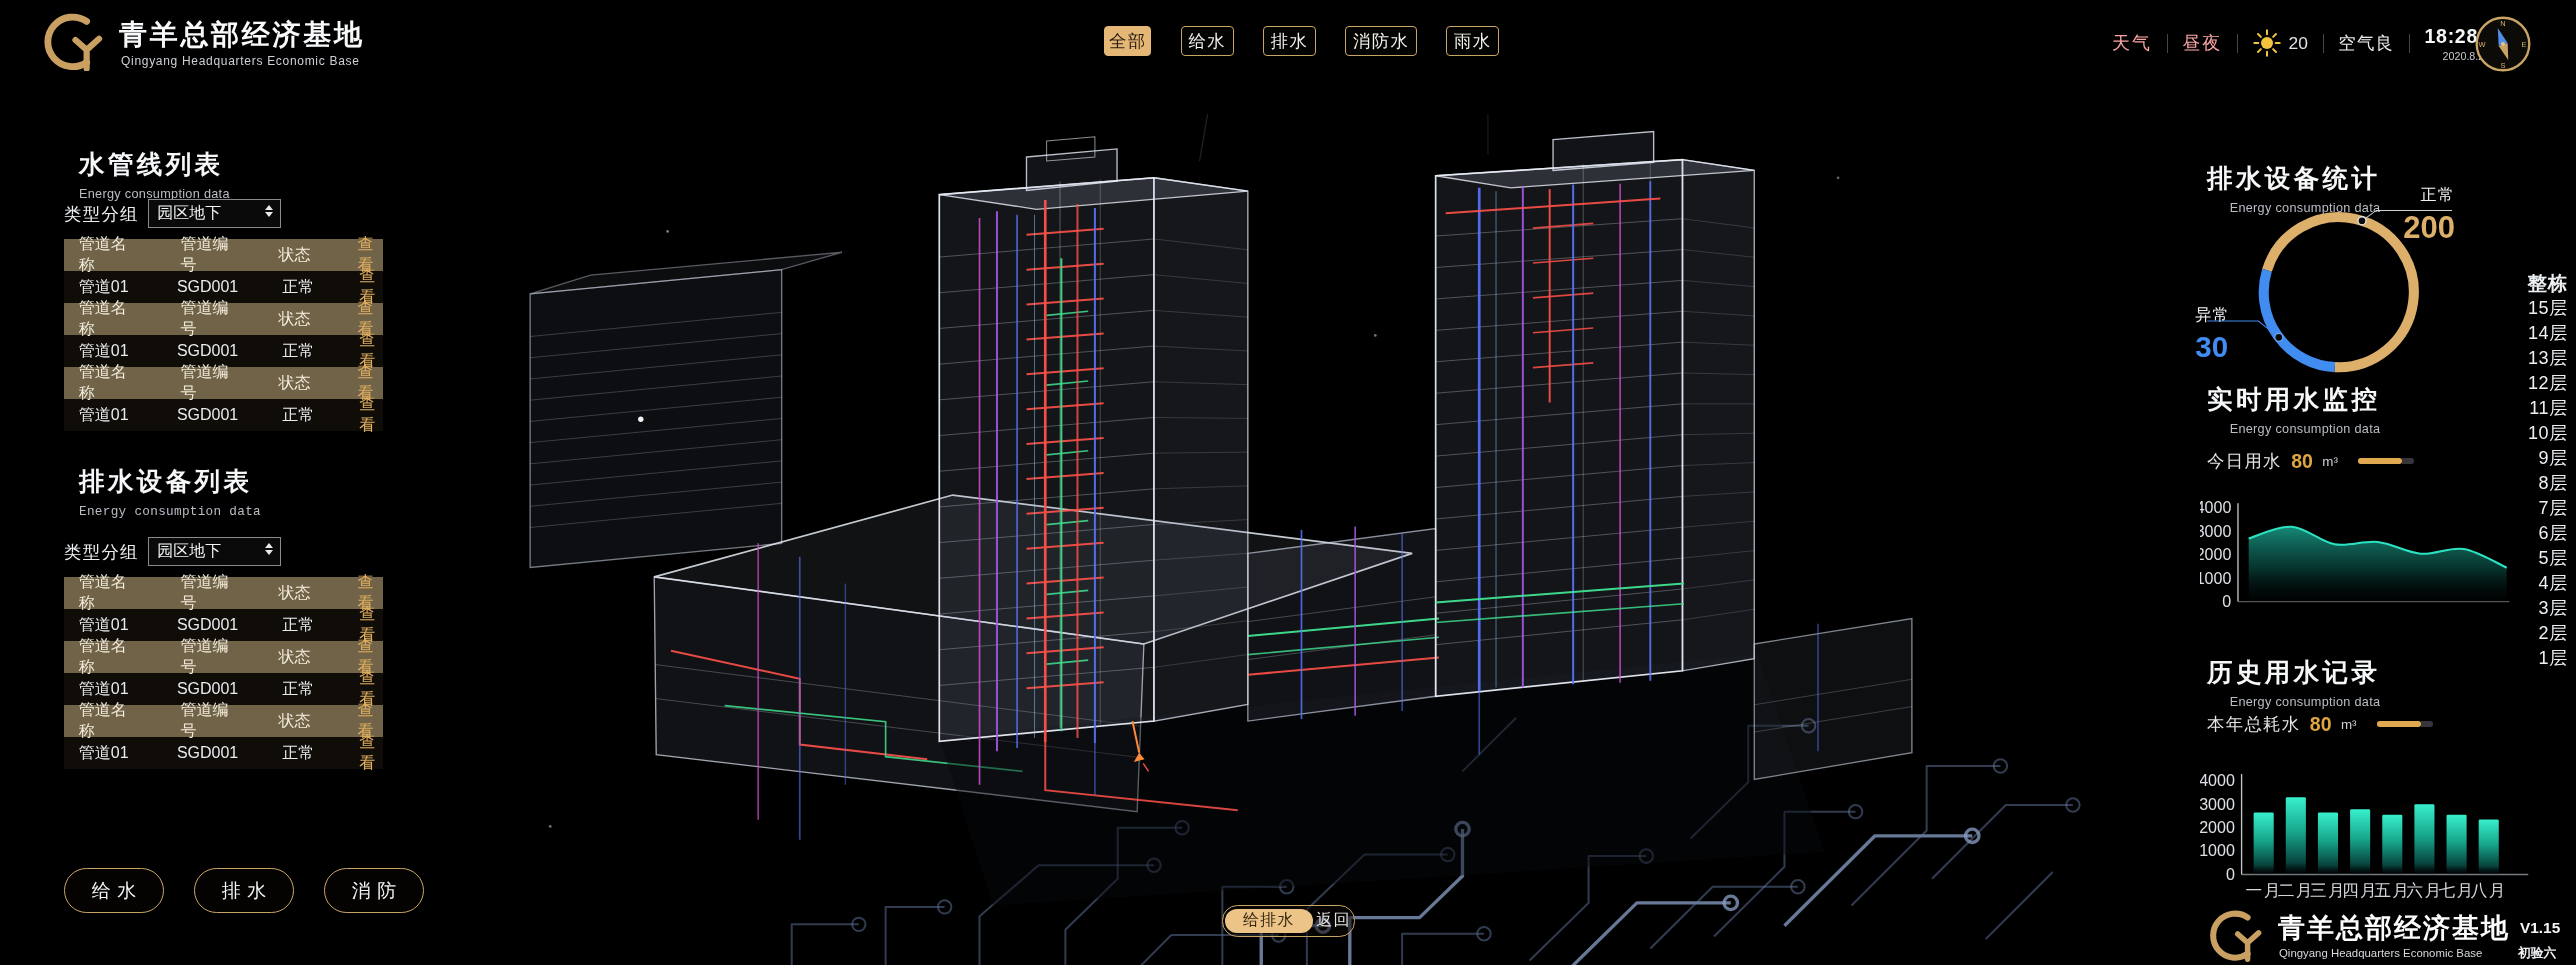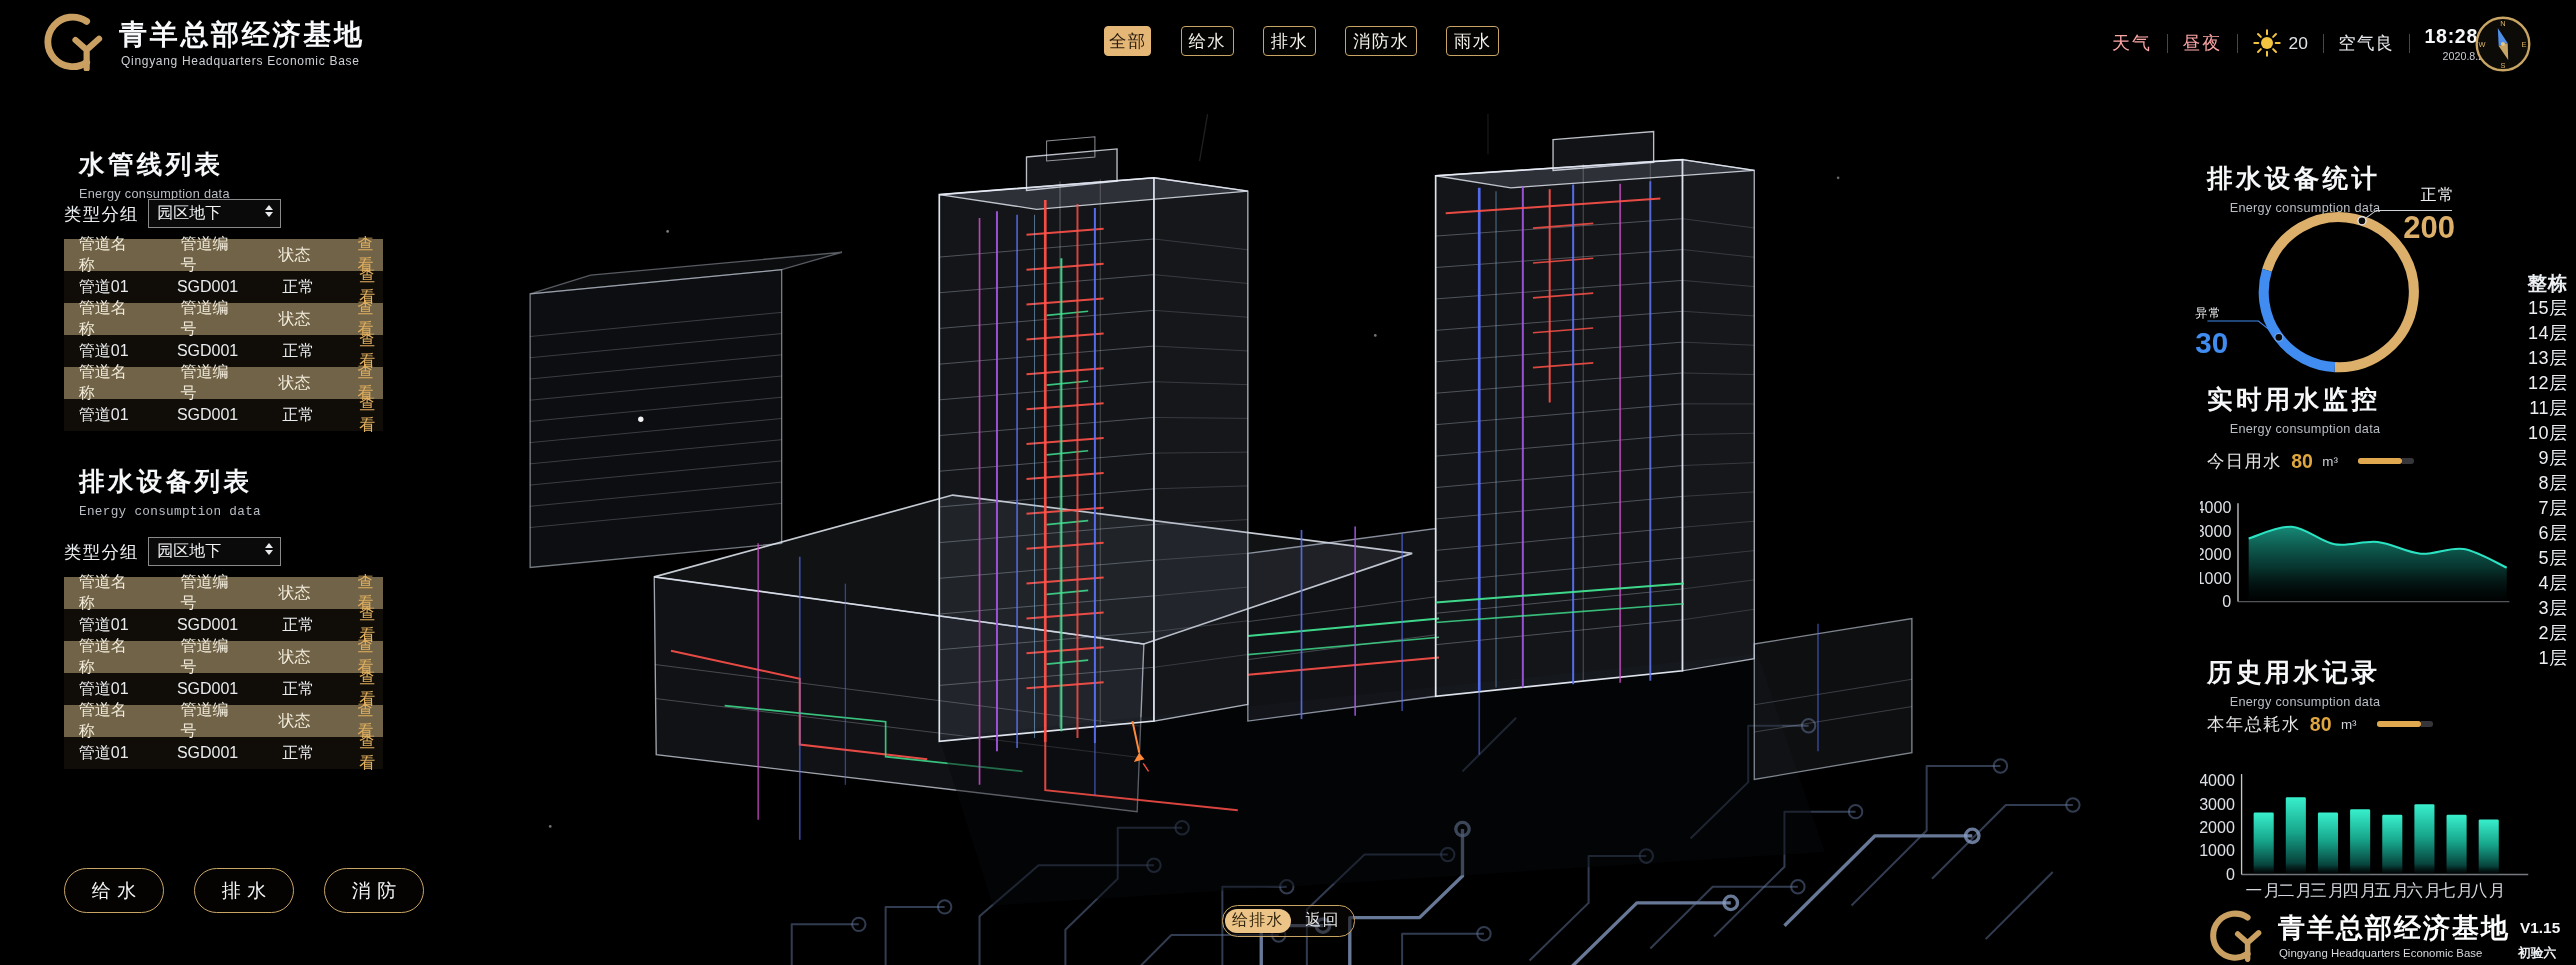--- a/index.html
+++ b/index.html
@@ -59,26 +59,26 @@
   .floor{font-size:18px;line-height:25px;color:#eef1f4;letter-spacing:0.7px;cursor:pointer;}
   .floor.all{font-size:19.5px;font-weight:bold;}
   
   .d-center{position:absolute;left:64px;top:79px;width:161px;text-align:center;}
   .d-center-label{font-size:20px;letter-spacing:2.7px;color:#f0f3f6;}
   .d-center-value{font-size:34px;font-weight:bold;color:#dcaf6b;margin-top:5.4px;}
   .d-normal{position:absolute;right:54px;top:2.7px;text-align:right;}
   .d-normal-label{font-size:16px;color:#eef1f4;letter-spacing:1.3px;}
   .d-normal-value{font-size:31px;font-weight:bold;color:#dcaf6b;margin-top:4px;}
   .d-ab{position:absolute;left:1.3px;top:123px;}
-  .d-ab-label{font-size:12px;color:#eef1f4;letter-spacing:1.3px;}
+  .d-ab-label{font-size:16px;color:#eef1f4;letter-spacing:1.3px;}
   .d-ab-value{font-size:29.5px;font-weight:bold;color:#418cf0;margin-top:4px;}
   
   .mode-ctl{position:absolute;left:1222px;top:905px;width:131px;height:29.5px;border:1px solid #c9a565;
             border-radius:15.4px;display:flex;align-items:center;background:rgba(12,9,5,.55);}
-  .mode-active{height:24px;margin-left:2px;padding:0 7px;border-radius:12px;background:#ecc488;color:#34270f;
+  .mode-active{height:24px;margin-left:2px;padding:0 18px;border-radius:12px;background:#ecc488;color:#34270f;
                font-size:16px;letter-spacing:1.3px;display:flex;align-items:center;cursor:pointer;}
   .mode-sec{flex:1;text-align:center;font-size:16px;color:#e5e5e5;letter-spacing:1.3px;cursor:pointer;}
   .brand-title{position:absolute;left:2278px;top:910px;font-size:27px;font-weight:bold;letter-spacing:2px;color:#fbfcfd;}
   .brand-sub{position:absolute;left:2279px;top:947px;font-size:11.4px;color:#d6dade;}
   .brand-ver{position:absolute;left:2520px;top:919px;font-size:15.4px;font-weight:bold;color:#f4f6f8;}
   .brand-build{position:absolute;left:2518px;top:945px;font-size:12.7px;font-weight:bold;color:#eef1f4;}
   
   svg text{font-family:"Liberation Sans","DejaVu Sans",sans-serif;}
   .tick{font-size:24px;fill:#dde1e6;}
   .cat{font-size:25px;fill:#d3d7dc;letter-spacing:2px;}

